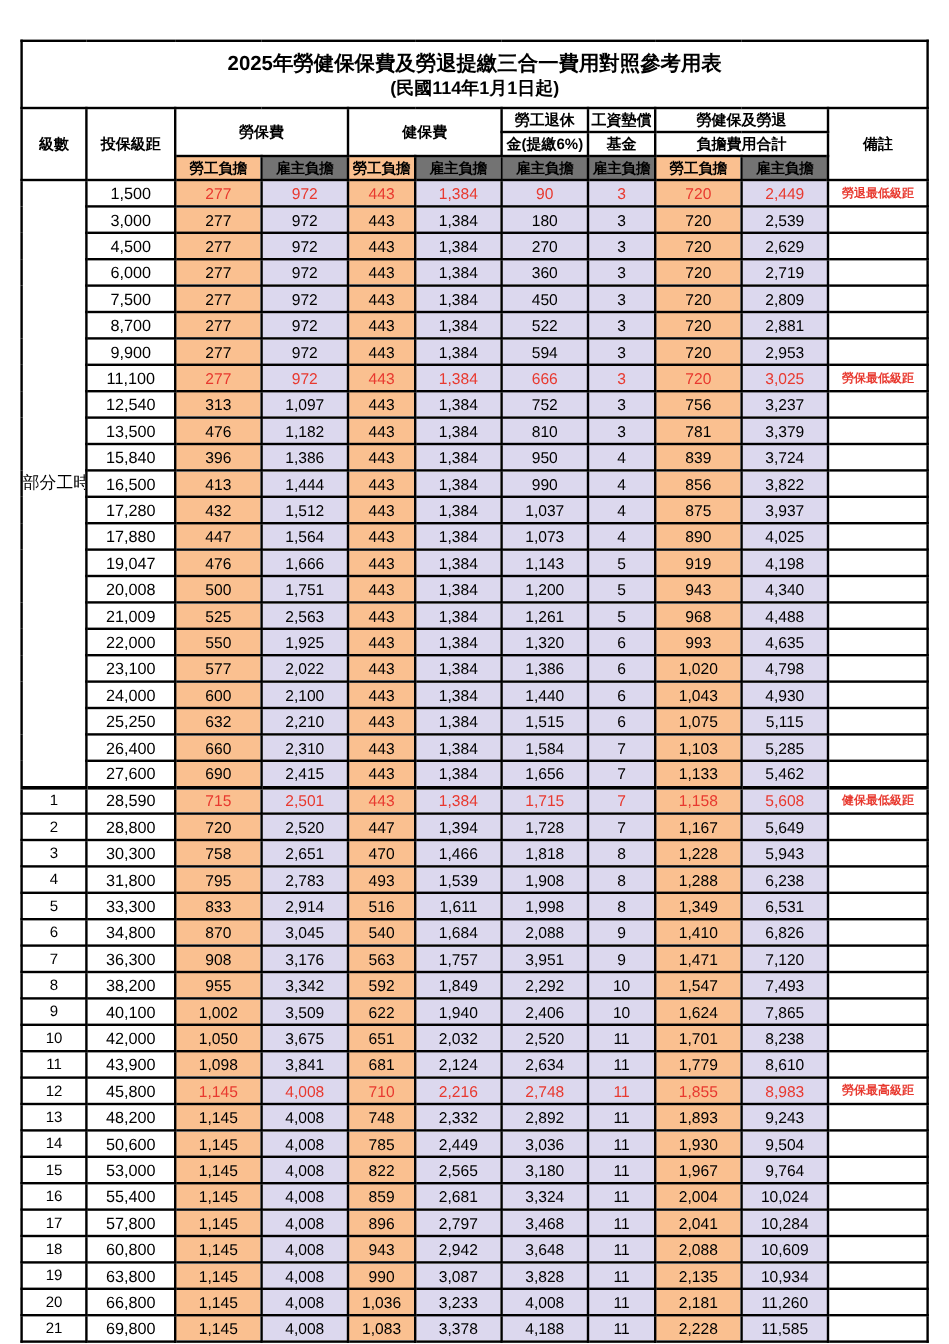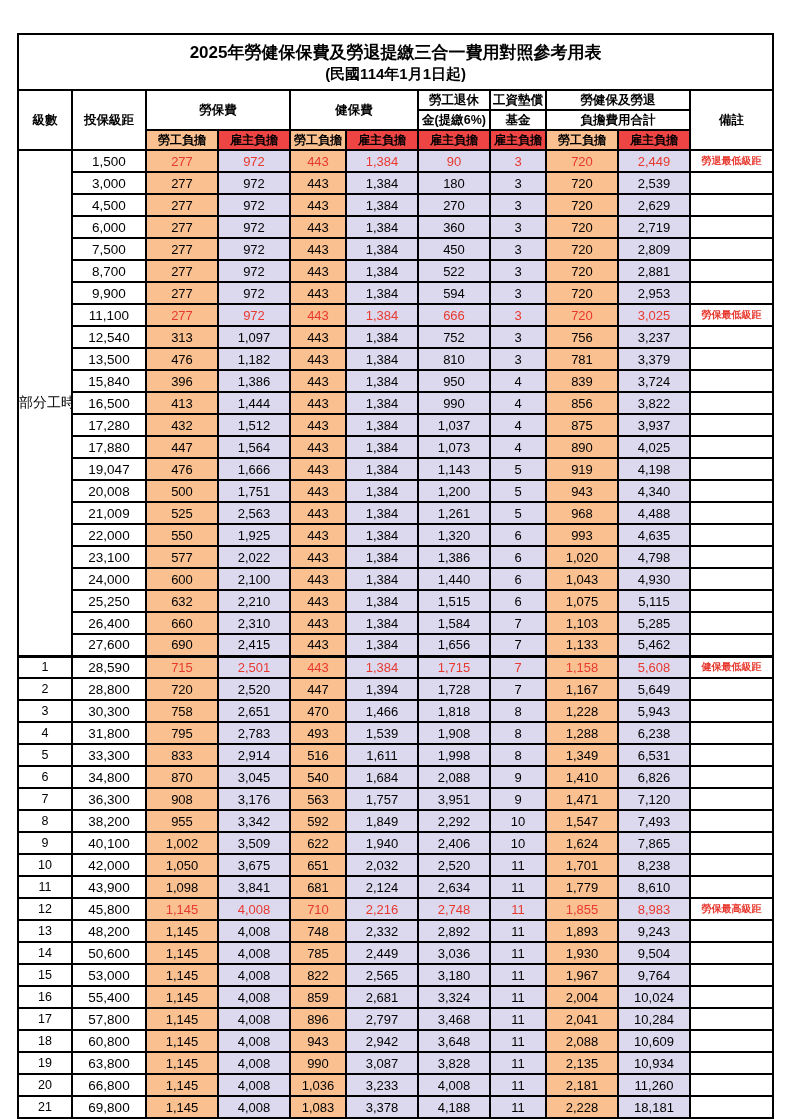--- a/index.html
+++ b/index.html
@@ -9,21 +9,21 @@
   td,th{border:2px solid #000;text-align:center;vertical-align:middle;padding:0;overflow:hidden;white-space:nowrap;}
   
   .title-cell{height:54px;border:2.5px solid #000;}
   .title-main{font-size:17px;font-weight:700;line-height:1.45;}
   .title-sub{font-size:15px;font-weight:700;line-height:1.2;}
   
   thead th{font-weight:700;background:#fff;}
   .h1 th,.h2 th{height:18px;font-size:12.5px;line-height:1;}
   .h3 th{height:18px;font-size:12px;line-height:1;}
   .h3 .emp{background:#fac090;}
-  .h3 .er{background:#ef4444;margin-top:24px;}
+  .h3 .er{background:#737373;margin-top:24px;}
   
   tbody tr{height:22px;}
   tbody td{font-size:13px;}
   .cell-emp{background:#fac090;}
   .cell-er{background:#dcd8ee;}
   .level-cell{background:#fff;font-size:12.5px;}
   .part-time-cell{font-size:14px;letter-spacing:0;}
   .salary-cell{background:#fff;font-weight:400;font-size:13.5px;}
   .remark-cell{background:#fff;font-size:10px;font-weight:700;color:#e8392f;padding:0 1px;}
   .red-row td{color:#e8392f;}
@@ -622,18 +622,18 @@
         <tr>
           <td class="level-cell">21</td>
           <td class="salary-cell">69,800</td>
           <td class="cell-emp">1,145</td>
           <td class="cell-er">4,008</td>
           <td class="cell-emp">1,083</td>
           <td class="cell-er">3,378</td>
           <td class="cell-er">4,188</td>
           <td class="cell-er">11</td>
           <td class="cell-emp">2,228</td>
-          <td class="cell-er">18,181</td>
+          <td class="cell-er">11,585</td>
           <td class="remark-cell"></td>
         </tr>
       </tbody>
   </table>
 </div>
 
 </body></html>

